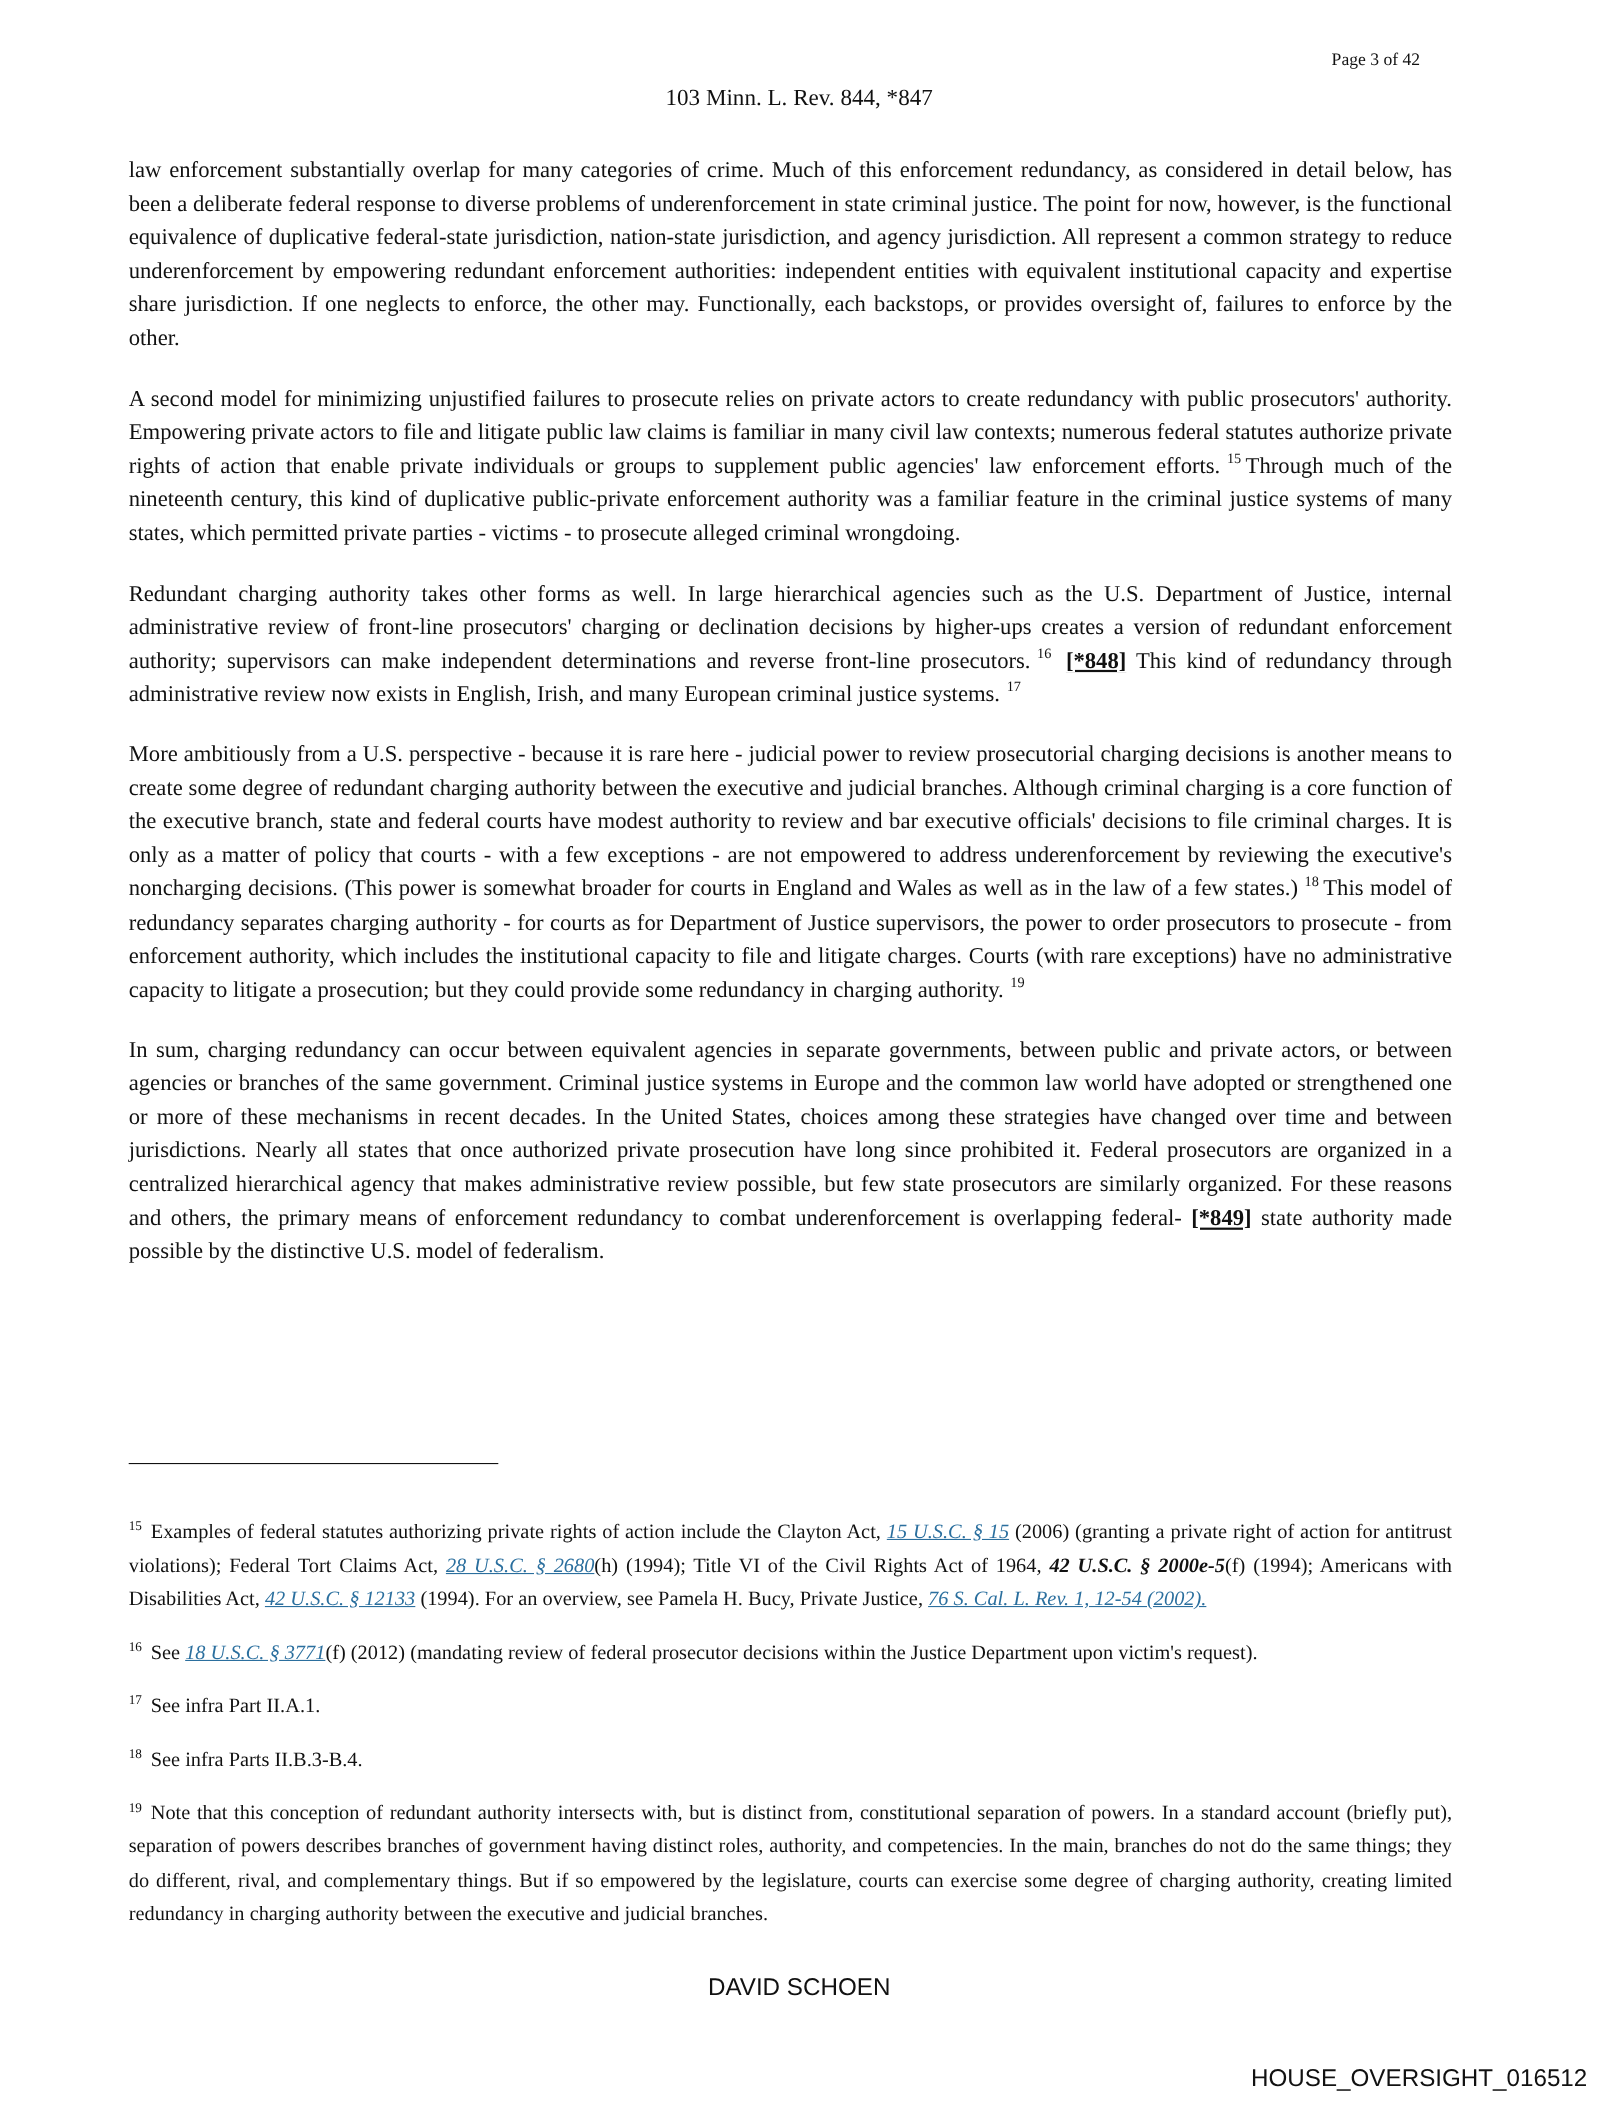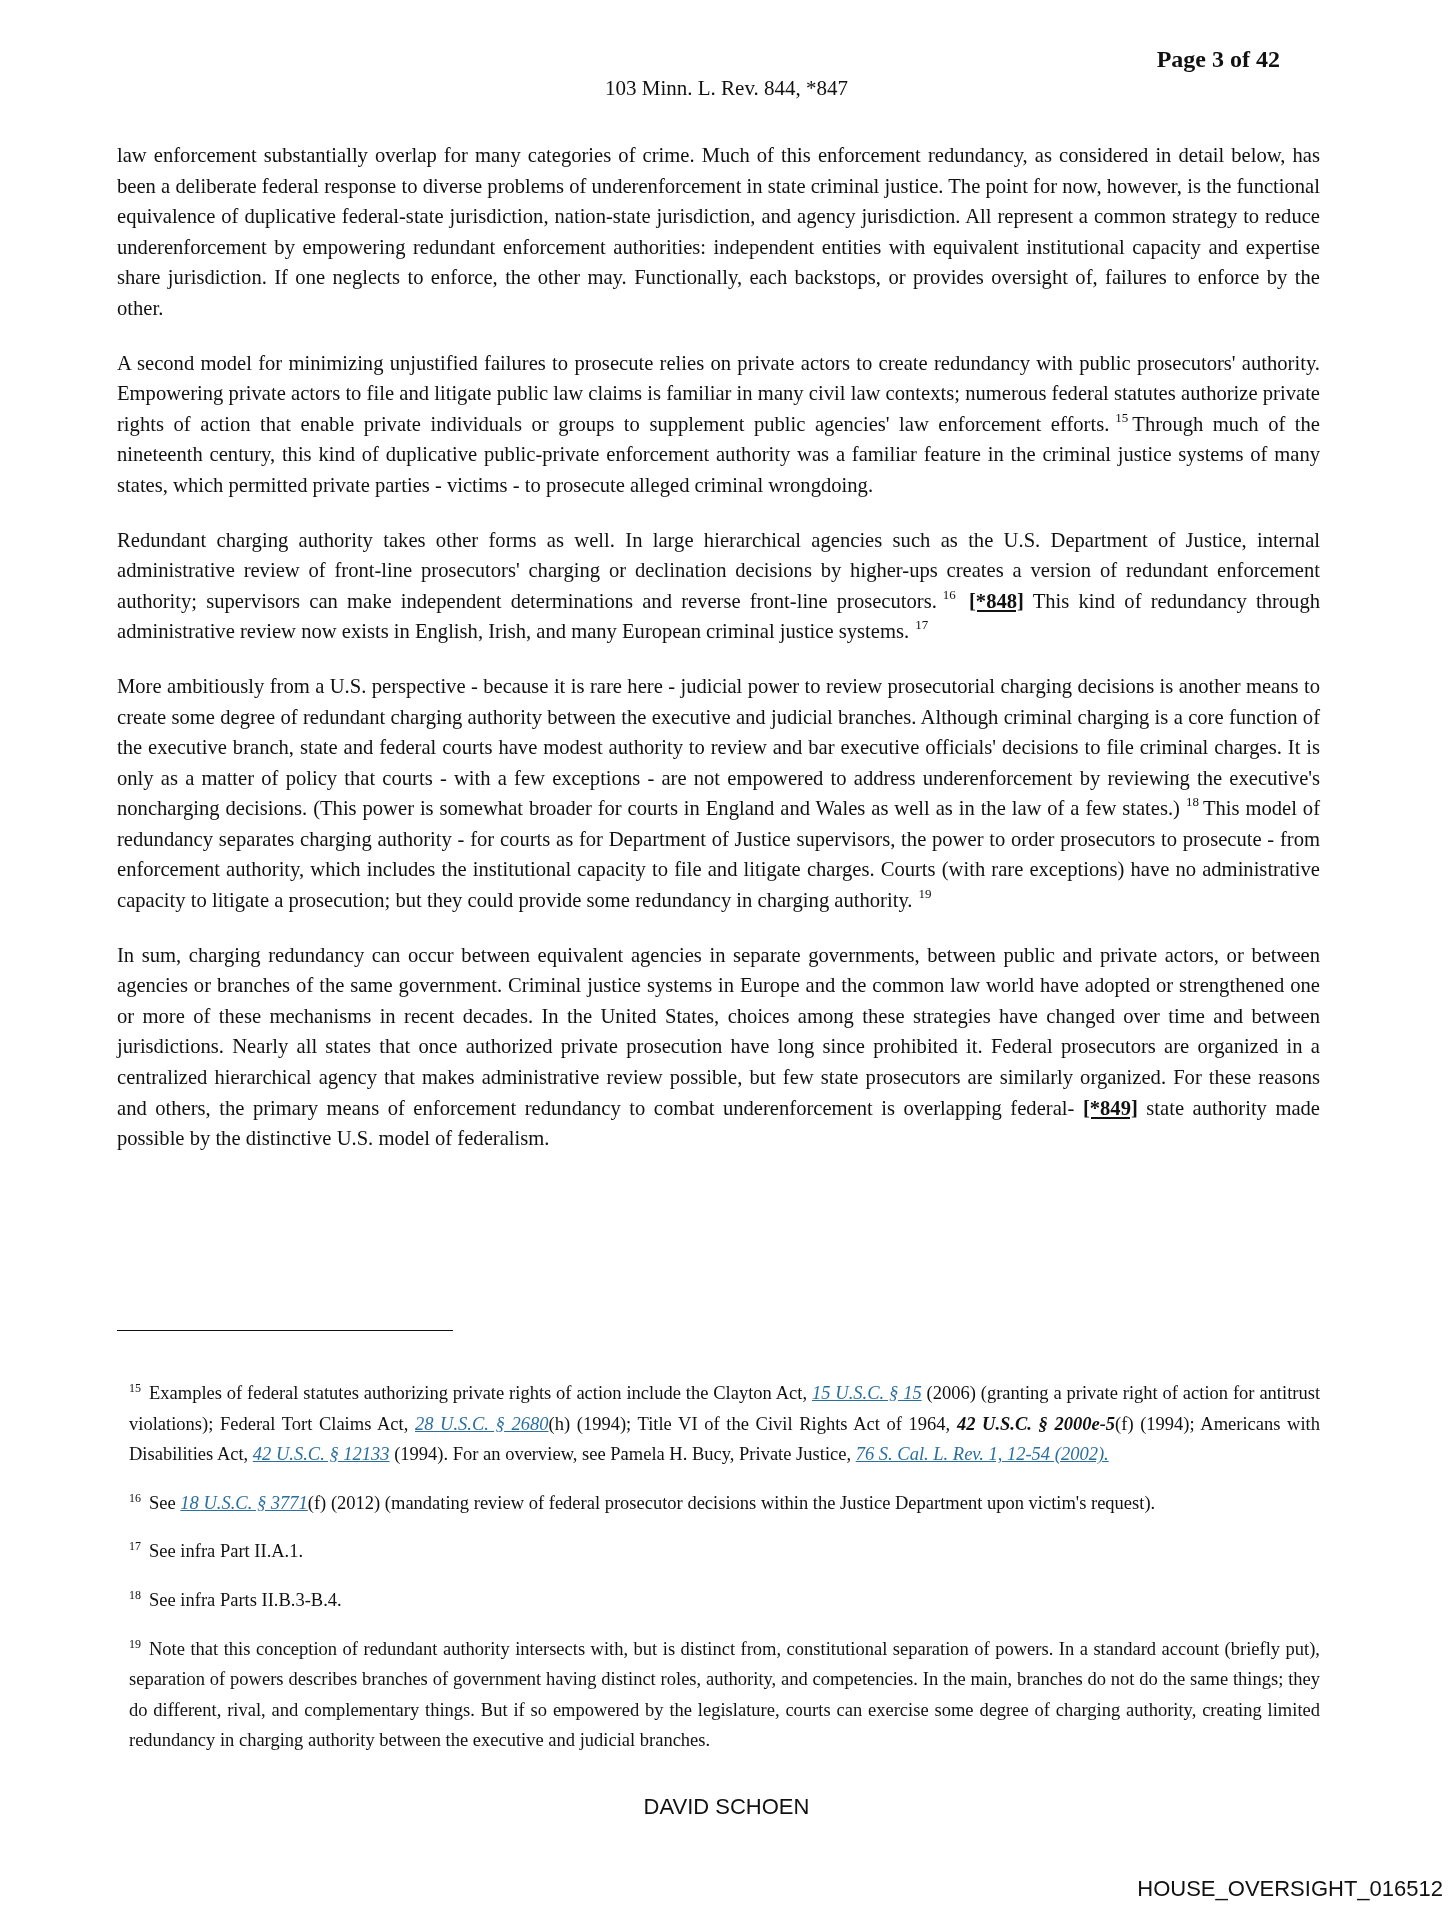--- a/index.html
+++ b/index.html
@@ -1,23 +1,22 @@
 <!DOCTYPE html>
 <html><head>
   <meta charset="utf-8">
   <style>
     html, body { margin: 0; padding: 0; background: #ffffff; }
     body {
       width: 1453px; height: 1920px; position: relative; overflow: hidden;
       font-family: "Liberation Serif", serif; color: #111111;
     }
     .page-num {
-      position: absolute; top: 46px; right: 173px;
-      font-size: 24px;
-      font-weight: bold;
+      position: absolute; top: 46px; right: 162px;
+      font-size: 16px;
     }
     .running-head {
       position: absolute; top: 76px; left: 0; width: 1453px; text-align: center;
       font-size: 21px;
       font-family: Liberation Serif, serif;
     }
     .body-text {
       position: absolute; top: 140px; left: 117px; width: 1203px;
     }
     .para {
@@ -29,21 +28,21 @@
     .star-page { font-weight: bold; text-decoration: underline; }
     .fn-rule {
       position: absolute; top: 1330px; left: 117px; width: 336px;
       border-top: 1.5px solid #111;
     }
     .footnotes {
       position: absolute; top: 1378px; left: 117px; width: 1203px;
     }
     .fn-item {
       font-size: 18.5px; line-height: 30.6px; text-align: justify;
-      margin: 0 0 18px 12px;
+      margin: 0 0 18px 0;
     }
     .fn-item sup { font-size: 12px; vertical-align: 7px; line-height: 0; margin-right: 8px; }
     a.cite {
       color: #2b6f9e; font-style: italic; text-decoration: underline;
     }
     .bold-it { font-weight: bold; font-style: italic; }
     .bates-author {
       position: absolute; top: 1780px; left: 0; width: 1453px; text-align: center;
       font-family: "Liberation Sans", sans-serif; font-size: 22px; color: #111; margin-top: 14px;
     }

